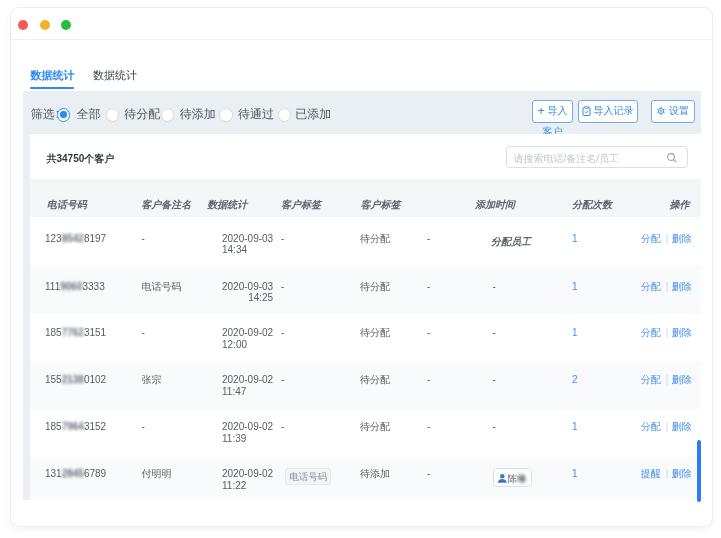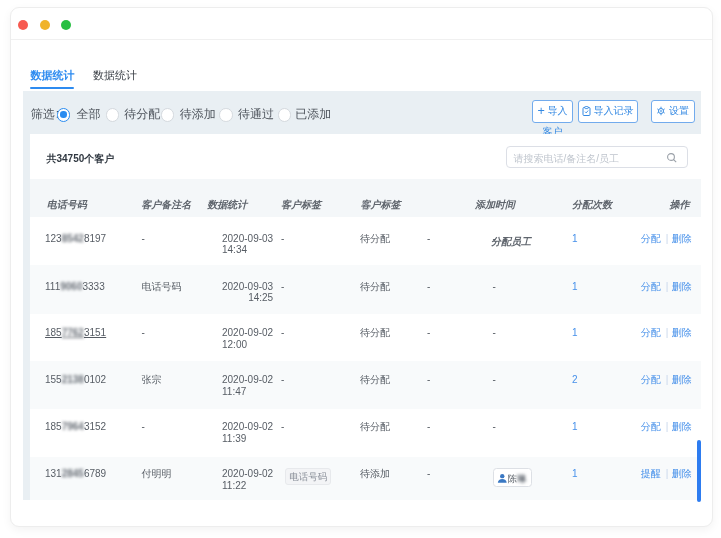--- a/index.html
+++ b/index.html
@@ -125,21 +125,21 @@
   <div class="cell c4" style="top:15.6px;">-</div>
   <div class="cell c5" style="top:15.6px;">待分配</div>
   <div class="cell c6" style="top:15.6px;">-</div>
   <div class="cell c7" style="top:15.6px;">-</div>
   <div class="cell c8 blue" style="top:15.6px;">1</div>
   <div class="cell blue" style="left:610.8px;top:15.6px;">分配</div>
     <div class="cell" style="left:635.8px;top:15.6px;color:#c9d7eb;">|</div>
     <div class="cell blue" style="left:641.8px;top:15.6px;">删除</div>
 </div>
 <div class="row" style="top:313.7px;height:47.3px;">
-  <div class="cell c1" style="top:13.4px;text-decoration:underline;">185<span class="blurred">7762</span>3151</div>
+  <div class="cell c1" style="top:13.4px;">185<span class="blurred">7762</span>3151</div>
   <div class="cell c2" style="top:13.4px;">-</div>
   <div class="cell c3" style="top:13.4px;">2020-09-02<br>12:00</div>
   <div class="cell c4" style="top:13.4px;">-</div>
   <div class="cell c5" style="top:13.4px;">待分配</div>
   <div class="cell c6" style="top:13.4px;">-</div>
   <div class="cell c7" style="top:13.4px;">-</div>
   <div class="cell c8 blue" style="top:13.4px;">1</div>
   <div class="cell blue" style="left:610.8px;top:13.4px;">分配</div>
     <div class="cell" style="left:635.8px;top:13.4px;color:#c9d7eb;">|</div>
     <div class="cell blue" style="left:641.8px;top:13.4px;">删除</div>

